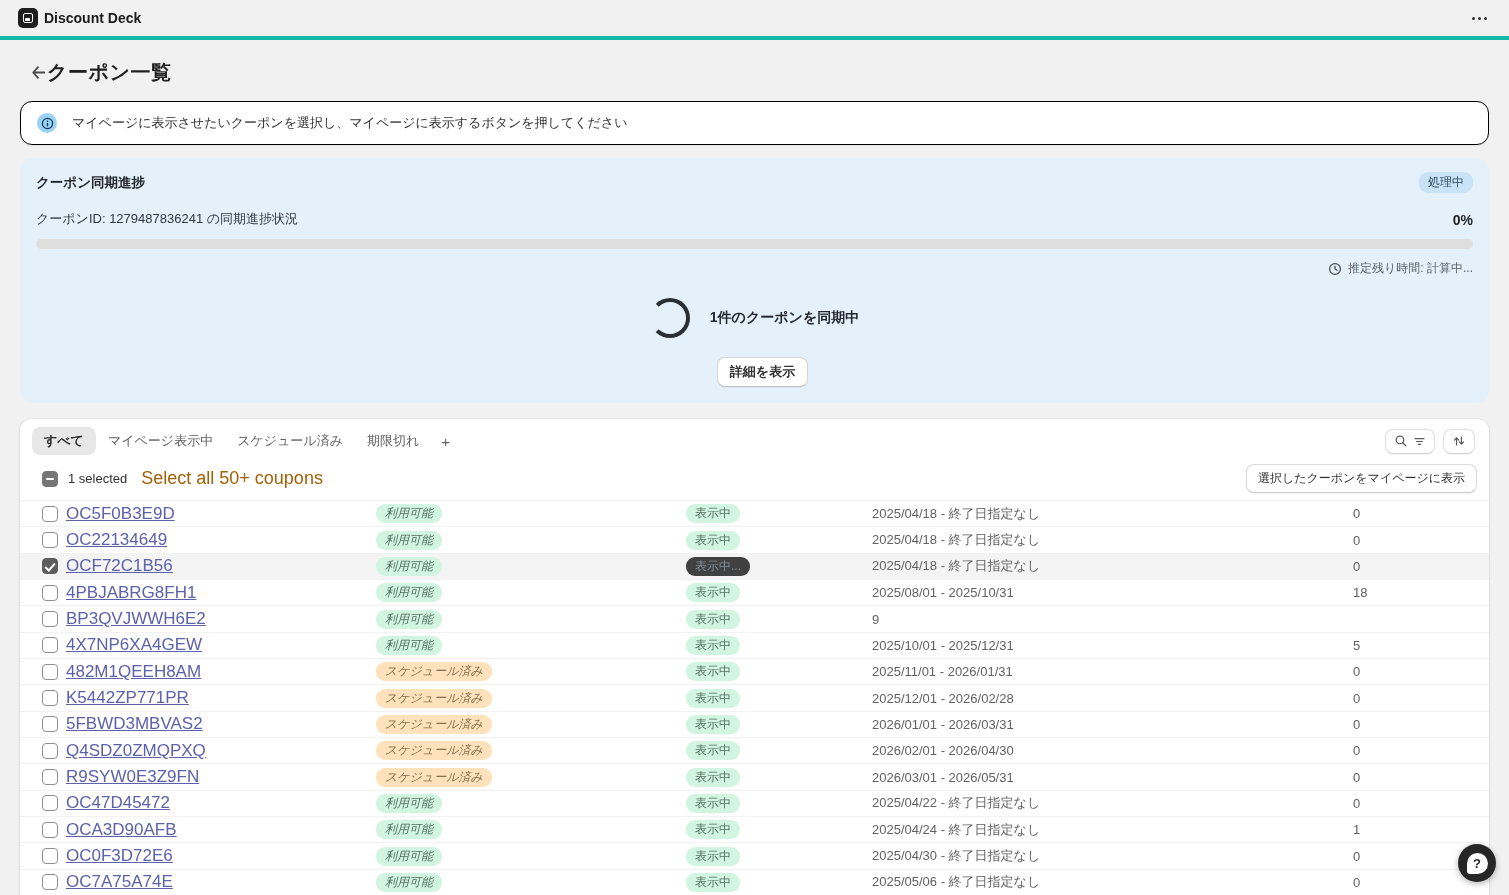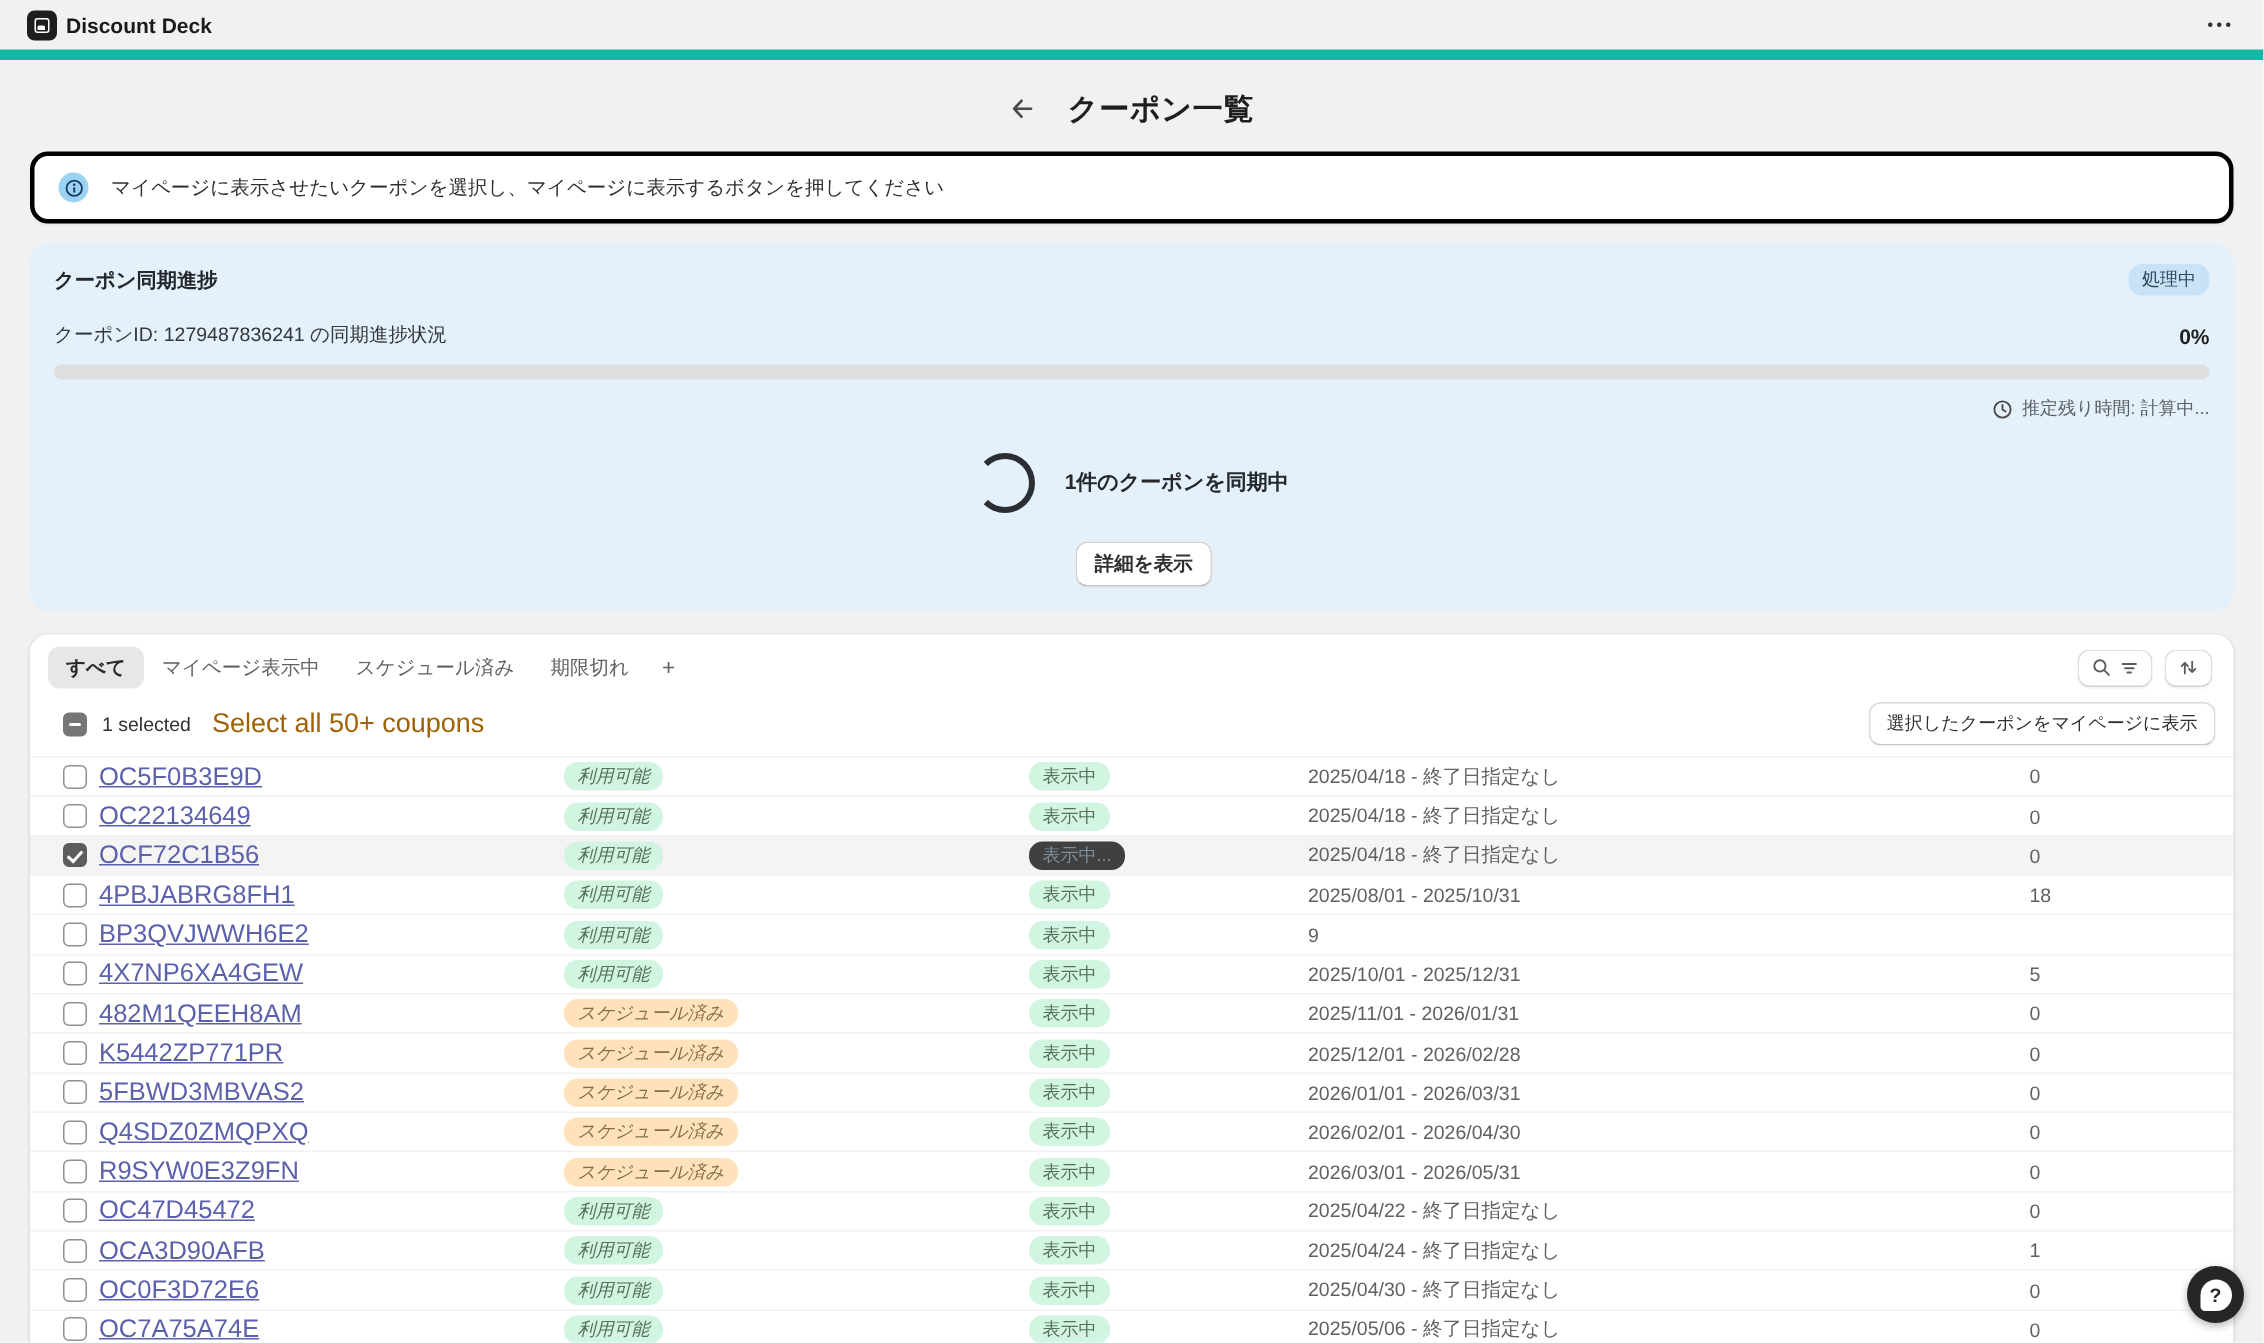--- a/index.html
+++ b/index.html
@@ -6,38 +6,38 @@
   html,body { width:1509px; height:895px; overflow:hidden; }
   body {
     background:#f1f1f1;
     font-family:"Liberation Sans","DejaVu Sans",sans-serif;
     color:#303030;
     position:relative;
   }
 
   
   .topbar { height:40px; display:flex; align-items:center; justify-content:space-between;
-            padding:0 18px; border-bottom:7px solid #14b8a6; }
+            padding:0 18px; border-bottom:4px solid #14b8a6; }
   .topbar-left { display:flex; align-items:center; gap:6px; }
   .app-logo { width:20px; height:20px; background:#1e1e1e; border-radius:5px;
               display:flex; align-items:center; justify-content:center; }
   .app-logo-glyph { width:10px; height:10px; border:1.4px solid #fff; border-radius:2px; position:relative; }
   .app-logo-glyph::after { content:""; position:absolute; left:1px; bottom:1px; width:5px; height:3px;
               background:#fff; border-radius:1px 1px 0 0; }
   .app-title { font-size:14px; font-weight:700; color:#1a1a1a; }
   .overflow-dots { display:flex; gap:3px; padding:4px; cursor:pointer; }
   .overflow-dots i { width:3px; height:3px; background:#303030; border-radius:50%; display:block; }
 
   
-  .page-header { display:flex; align-items:center; gap:22px; padding:19px 30px 13px;justify-content:center; }
+  .page-header { display:flex; align-items:center; padding:19px 30px 13px; }
   .back-btn { display:flex; align-items:center; cursor:pointer; }
   .page-title { font-size:20px; font-weight:700; color:#1f1f1f; letter-spacing:.5px; }
 
   
-  .banner { margin:2px 20px 0; background:#fff; border:3px solid #000000; border-radius:12px;
+  .banner { margin:2px 20px 0; background:#fff; border:1px solid #000000; border-radius:12px;
             padding:11px 16px; display:flex; align-items:center; gap:15px;
             box-shadow:0 1px 2px rgba(0,0,0,.05); }
   .info-icon { width:20px; height:20px; border-radius:50%; background:#9ad3f3; flex:0 0 auto;
                display:flex; align-items:center; justify-content:center; }
   .banner-text { font-size:13px; color:#303030; }
 
   
   .sync-card { margin:13px 20px 0; background:#e4f1fb; border-radius:12px; padding:14px 16px 12px; }
   .sync-head { display:flex; justify-content:space-between; align-items:center; }
   .sync-title { font-size:13.5px; font-weight:700; color:#24282c; }

